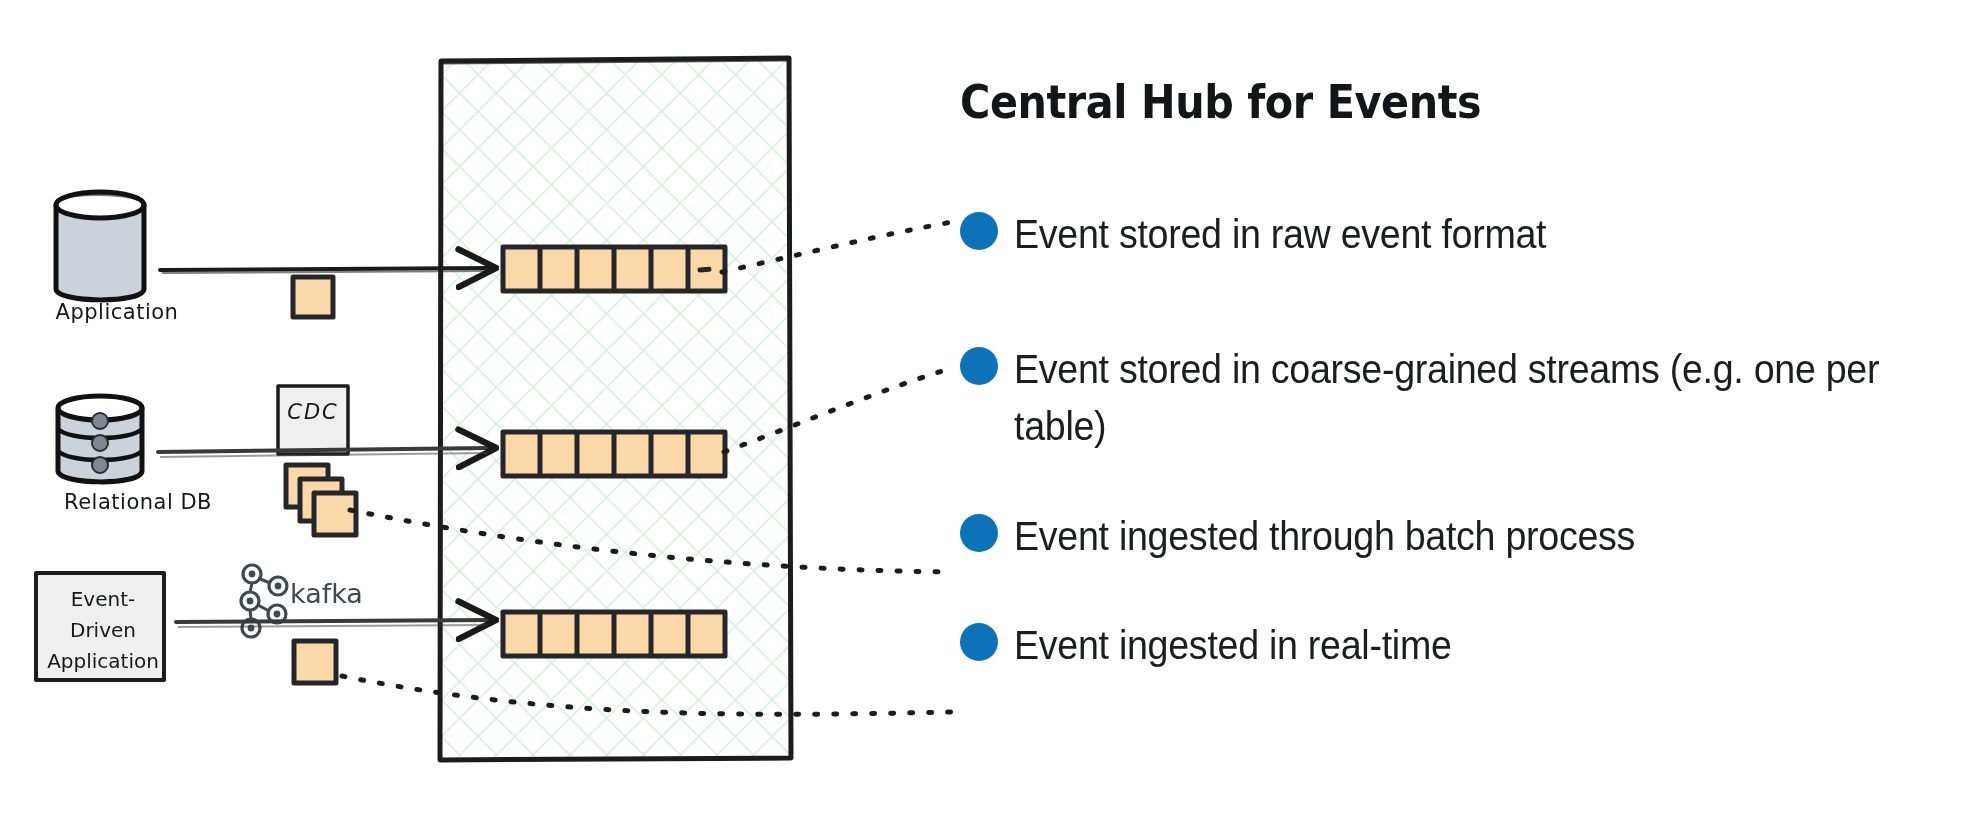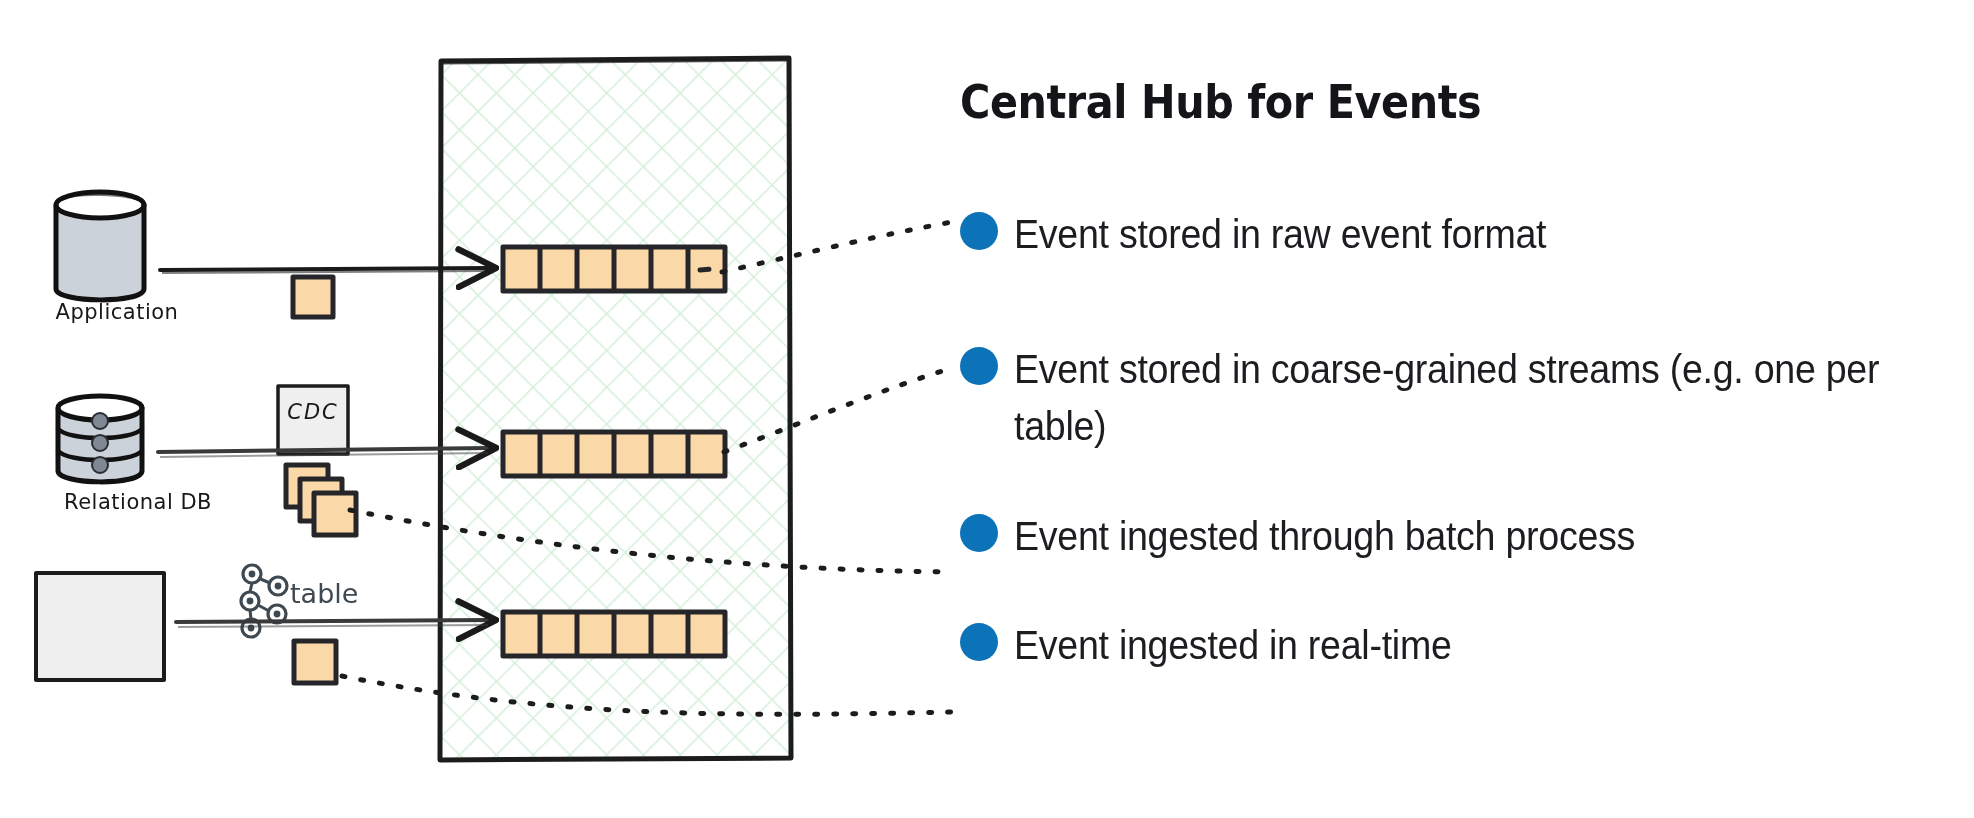--- a/index.html
+++ b/index.html
@@ -271,22 +271,27 @@
       <path d="M342,676 C560,720 760,716 952,712"></path>
     </g>
   </svg>
 
   <div class="hand" id="eventstoredb-label">Application</div>
 
   <div class="hand" id="relationaldb-label">Relational DB</div>
 
   <div class="hand" id="cdc-label">CDC</div>
 
-  <div class="hand" id="kafka-label">table</div>
-
+  <div class="hand" id="kafka-label">kafka</div>
+
+  <div id="app-box-text">
+    <div>Event-</div>
+    <div>Driven</div>
+    <div>Application</div>
+  </div>
 
 
   <div class="panel">
     <h1 id="panel-title">Central Hub for Events</h1>
 
     <div class="bullet-row" id="bullet-1">
       <span class="bullet-dot"></span>
       <span class="bullet-text">Event stored in raw event format</span>
     </div>
 

